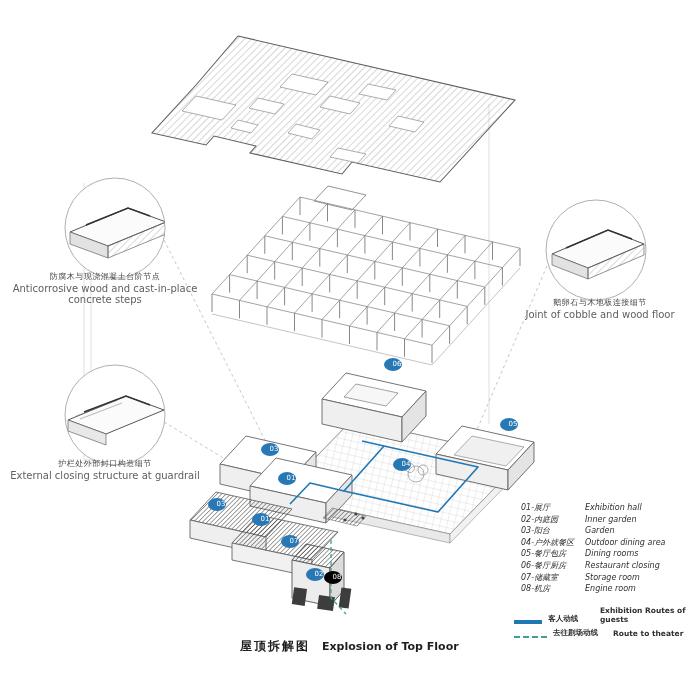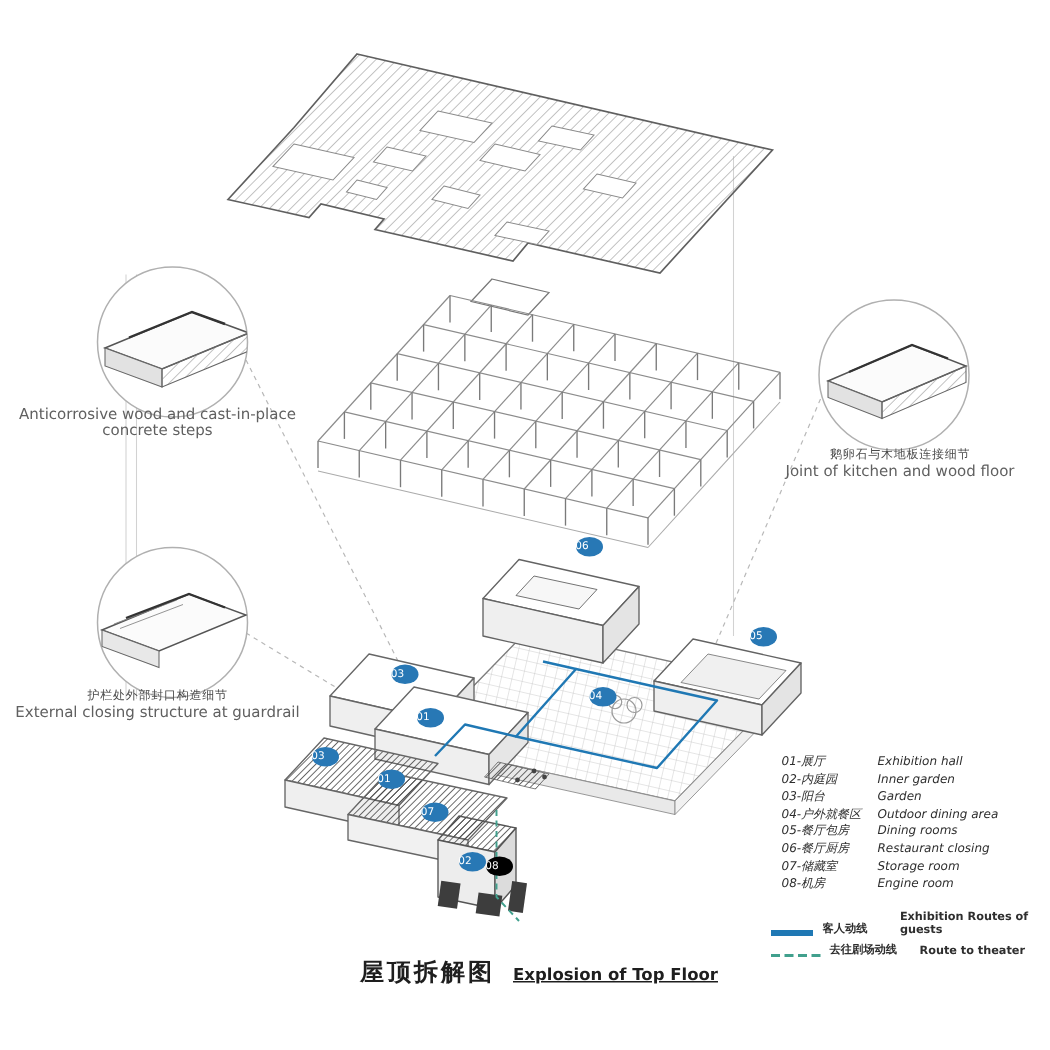--- a/index.html
+++ b/index.html
@@ -3,33 +3,33 @@
 <meta charset="utf-8">
 <style>
   *{margin:0;padding:0;box-sizing:border-box;}
   body{font-family:"DejaVu Sans","Liberation Sans",sans-serif;background:#fff;}
   .canvas{position:relative;width:700px;height:700px;background:#fff;overflow:hidden;}
   .canvas > svg{position:absolute;left:0;top:0;}
   .ann{position:absolute;width:190px;text-align:center;color:#4a4a4a;z-index:6;}
   .ann-zh{font-size:8px;margin-bottom:1px;letter-spacing:0.5px;}
   .ann-en{font-size:10px;color:#606060;}
   .marker{position:absolute;width:18px;height:13px;margin-left:-6.5px;margin-top:-6.5px;border-radius:50%;
-          background:#2878b5;color:#fff;font-size:7px;line-height:13px;text-align:left;z-index:5;}
+          background:#2878b5;color:#fff;font-size:7px;line-height:13px;text-align:right;z-index:5;}
   .room-legend{position:absolute;left:521px;top:502px;z-index:6;font-style:italic;}
   .room-row{display:flex;font-size:8px;line-height:11.6px;color:#2e2e2e;}
   .room-row .zh{width:64px;}
   .route-legend{position:absolute;left:514px;top:610px;z-index:6;}
   .route-row{display:flex;align-items:flex-end;height:14px;font-size:7.5px;color:#2e2e2e;font-weight:bold;}
   .swatch{width:33px;margin-right:6px;}
   .swatch.solid{border-top:4px solid #1f78b4;}
   .swatch.dashed{border-top:2px dashed #41a08d;}
   .route-zh{width:60px;}
   .title{position:absolute;left:240px;top:638px;display:flex;gap:12px;align-items:baseline;color:#1e1e1e;z-index:6;}
-  .title-zh{font-size:16px;font-weight:bold;letter-spacing:2px;font-family:Liberation Serif, serif;}
-  .title-en{font-size:11px;font-weight:bold;text-decoration:underline;}
+  .title-zh{font-size:12px;font-weight:bold;letter-spacing:2px;font-family:Liberation Serif, serif;}
+  .title-en{font-size:11px;font-weight:bold;}
 </style>
 </head>
 <body>
 
 <div class="canvas">
 
   <svg width="700" height="700" viewBox="0 0 700 700">
     <defs>
       <pattern id="hatch" width="5" height="5" patternUnits="userSpaceOnUse" patternTransform="rotate(45)">
         <line x1="0" y1="0" x2="0" y2="5" stroke="#9a9a9a" stroke-width="0.8"></line>
@@ -267,25 +267,26 @@
       <div class="marker" style="left: 284px; top: 478px; background: rgb(40, 120, 181);">01</div>
       <div class="marker" style="left: 399px; top: 464px; background: rgb(40, 120, 181);">04</div>
       <div class="marker" style="left: 214px; top: 504px; background: rgb(40, 120, 181);">03</div>
       <div class="marker" style="left: 258px; top: 519px; background: rgb(40, 120, 181);">01</div>
       <div class="marker" style="left: 287px; top: 541px; background: rgb(40, 120, 181);">07</div>
       <div class="marker" style="left: 312px; top: 574px; background: rgb(40, 120, 181);">02</div>
       <div class="marker" style="left: 330px; top: 577px; background: #000000;">08</div>
     </div>
 
   <div class="ann" style="left:10px;top:271px;">
+    <div class="ann-zh">防腐木与现浇混凝土台阶节点</div>
     <div class="ann-en">Anticorrosive wood and cast-in-place concrete steps</div>
   </div>
   <div class="ann" style="left:505px;top:297px;">
     <div class="ann-zh">鹅卵石与木地板连接细节</div>
-    <div class="ann-en">Joint of kitchen and wood floor</div>
+    <div class="ann-en">Joint of cobble and wood floor</div>
   </div>
   <div class="ann" style="left:10px;top:458px;text-align:center;">
     <div class="ann-zh">护栏处外部封口构造细节</div>
     <div class="ann-en">External closing structure at guardrail</div>
   </div>
 
   <div class="room-legend">
     <div class="room-row">
       <span class="zh">01-展厅</span>
       <span class="en">Exhibition hall</span>

